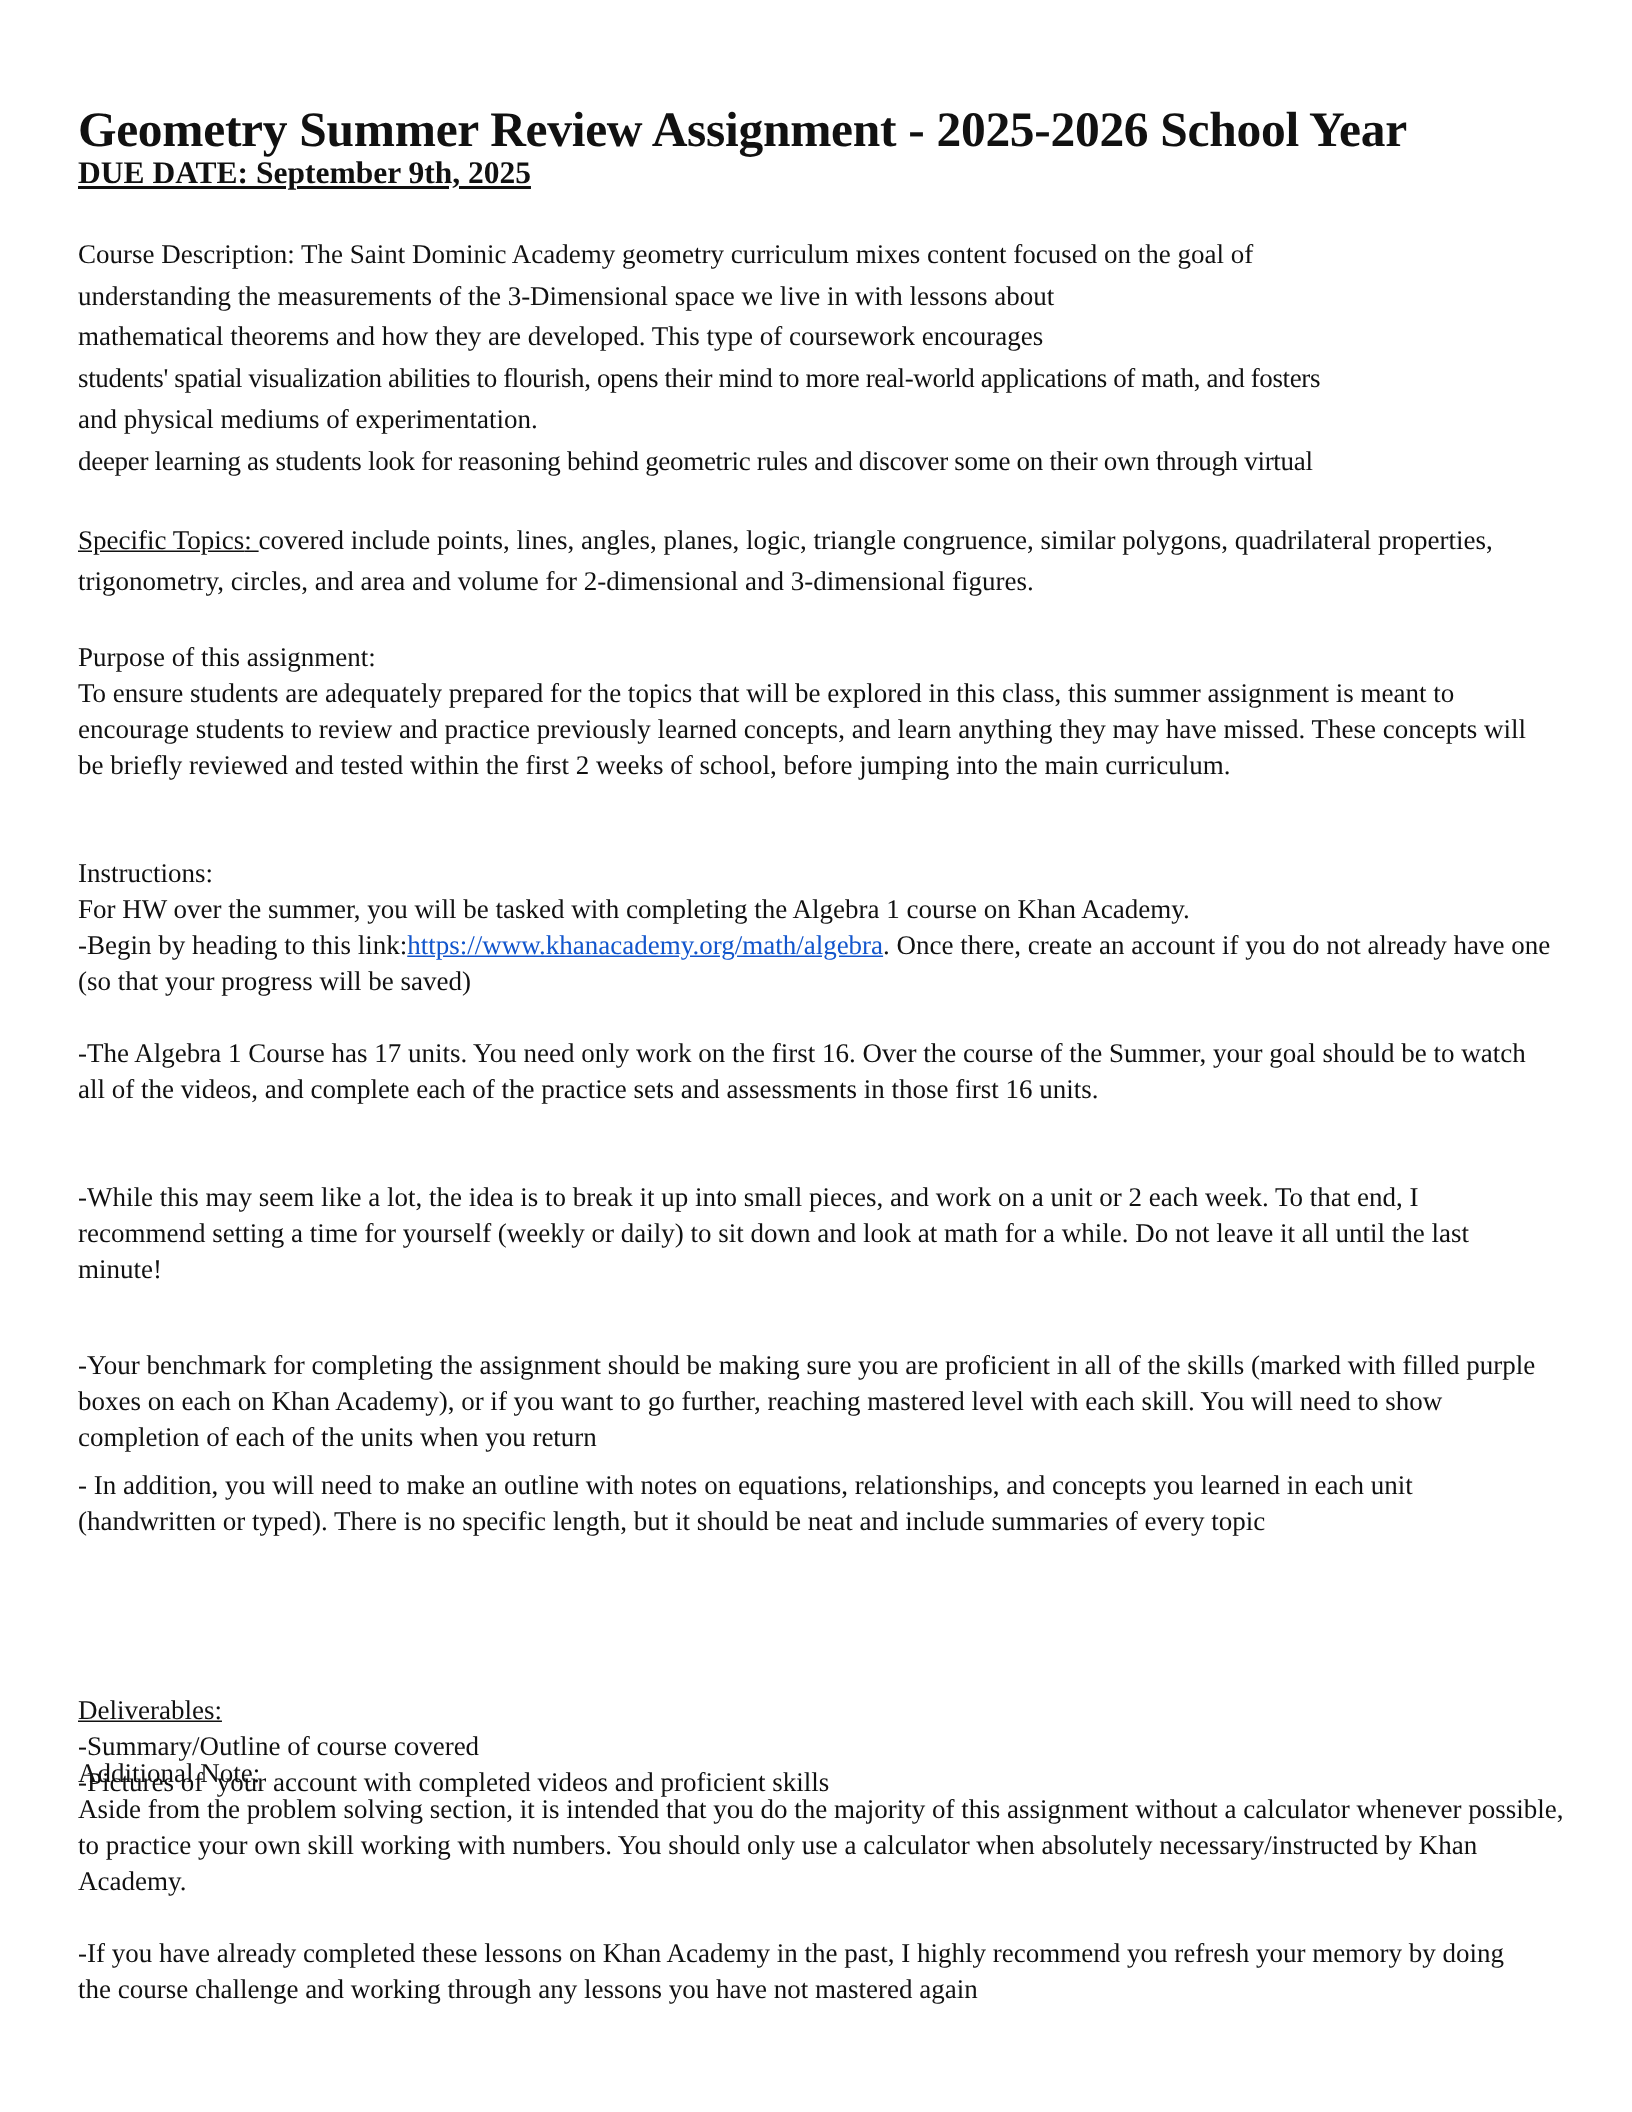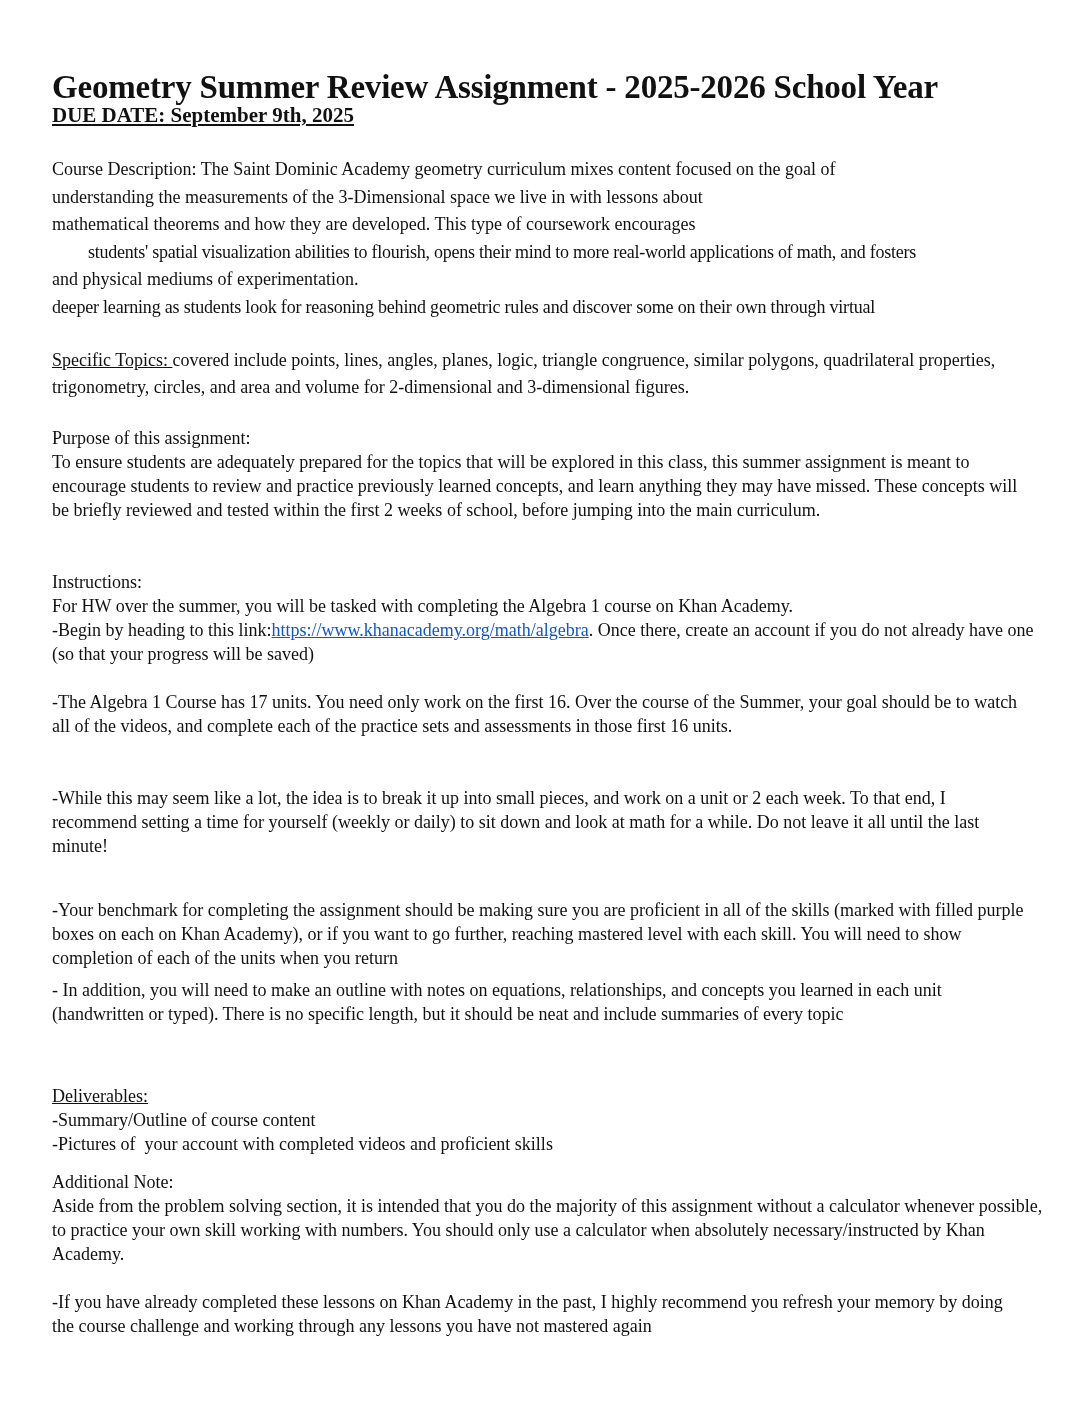--- a/index.html
+++ b/index.html
@@ -5,38 +5,38 @@
     html, body { margin: 0; padding: 0; background: #ffffff; }
     body {
       width: 1088px; height: 1408px; position: relative; overflow: hidden;
       font-family: "Liberation Serif", "DejaVu Serif", serif;
       color: #111111;
     }
     .title { font-size: 33px; font-weight: bold; line-height: 30px; margin: 0; letter-spacing: -0.2px; }
     .due { font-size: 21px; font-weight: bold; line-height: 26px; text-decoration: underline; margin: 0; }
     p { margin: 0; font-size: 18px; line-height: 24px; }
     .b { font-weight: normal; }
-    .u { text-decoration: underline; }
+    .u { text-decoration: underline; margin-top: 44px; }
     .link { color: #1155cc; text-decoration: underline; }
     .block { position: absolute; left: 52px; width: 1000px; }
     .lh28 p { line-height: 27.5px; }
   </style>
 </head>
 <body>
 
 <div class="block" style="top:72px;">
   <h1 class="title">Geometry Summer Review Assignment - 2025-2026 School Year</h1>
   <div class="due">DUE DATE: September 9th, 2025</div>
 </div>
 
 <div class="block lh28" style="top:156px; width:1000px;">
   <p><span class="b">Course Description</span><span>: </span><span>The Saint Dominic Academy geometry curriculum mixes content focused on the goal of</span></p>
   <p>understanding the measurements of the 3-Dimensional space we live in with lessons about</p>
   <p>mathematical theorems and how they are developed. This type of coursework encourages</p>
-  <p style="letter-spacing:-0.25px; white-space:nowrap;margin-left:36px;">students' spatial visualization abilities to flourish, opens their mind to more real-world applications of math, and fosters</p>
+  <p style="letter-spacing:-0.25px; white-space:nowrap;">students' spatial visualization abilities to flourish, opens their mind to more real-world applications of math, and fosters</p>
   <p>and physical mediums of experimentation.</p>
   <p style="letter-spacing:-0.2px; white-space:nowrap;">deeper learning as students look for reasoning behind geometric rules and discover some on their own through virtual</p>
 </div>
 
 <div class="block" style="top:347px; width:985px;">
   <p style="line-height:27px;"><span class="u">Specific Topics</span><span class="u">: </span><span>covered include points, lines, angles, planes, logic, triangle congruence, similar polygons, quadrilateral properties, trigonometry, circles, and area and volume for 2-dimensional and 3-dimensional figures.</span></p>
 </div>
 
 <div class="block" style="top:426px; width:985px;">
   <p class="b">Purpose of this assignment:</p>
@@ -60,21 +60,21 @@
 <div class="block" style="top:882px; width:990px;margin-top:16px;">
   <p><span class="b">-Your benchmark for completing the assignment should be making sure you are proficient in all of the skills (marked with filled purple boxes on each on Khan Academy)</span><span>, or if you want to go further, reaching mastered level with each skill. </span><span class="b">You will need to show completion of each of the units when you return</span></p>
 </div>
 
 <div class="block" style="top:978px; width:970px;">
   <p class="b">- In addition, you will need to make an outline with notes on equations, relationships, and concepts you learned in each unit (handwritten or typed). There is no specific length, but it should be neat and include summaries of every topic</p>
 </div>
 
 <div class="block" style="top:1084px; width:985px;">
   <p class="b u">Deliverables:</p>
-  <p class="b">-Summary/Outline of course content</p>
+  <p class="b">-Summary/Outline of course covered</p>
   <p class="b" style="white-space:pre;">-Pictures of  your account with completed videos and proficient skills</p>
 </div>
 
 <div class="block" style="top:1170px; width:1000px;">
   <p class="b">Additional Note:</p>
   <p><span>Aside from the problem solving section, </span><span class="b">it is intended that you do the majority of this assignment without a calculator whenever possible</span><span>, to practice your own skill working with numbers. You should only use a calculator when absolutely necessary/instructed by Khan Academy.</span></p>
 </div>
 
 <div class="block" style="top:1290px; width:975px;">
   <p>-If you have already completed these lessons on Khan Academy in the past, I highly recommend you refresh your memory by doing the course challenge and working through any lessons you have not mastered again</p>

